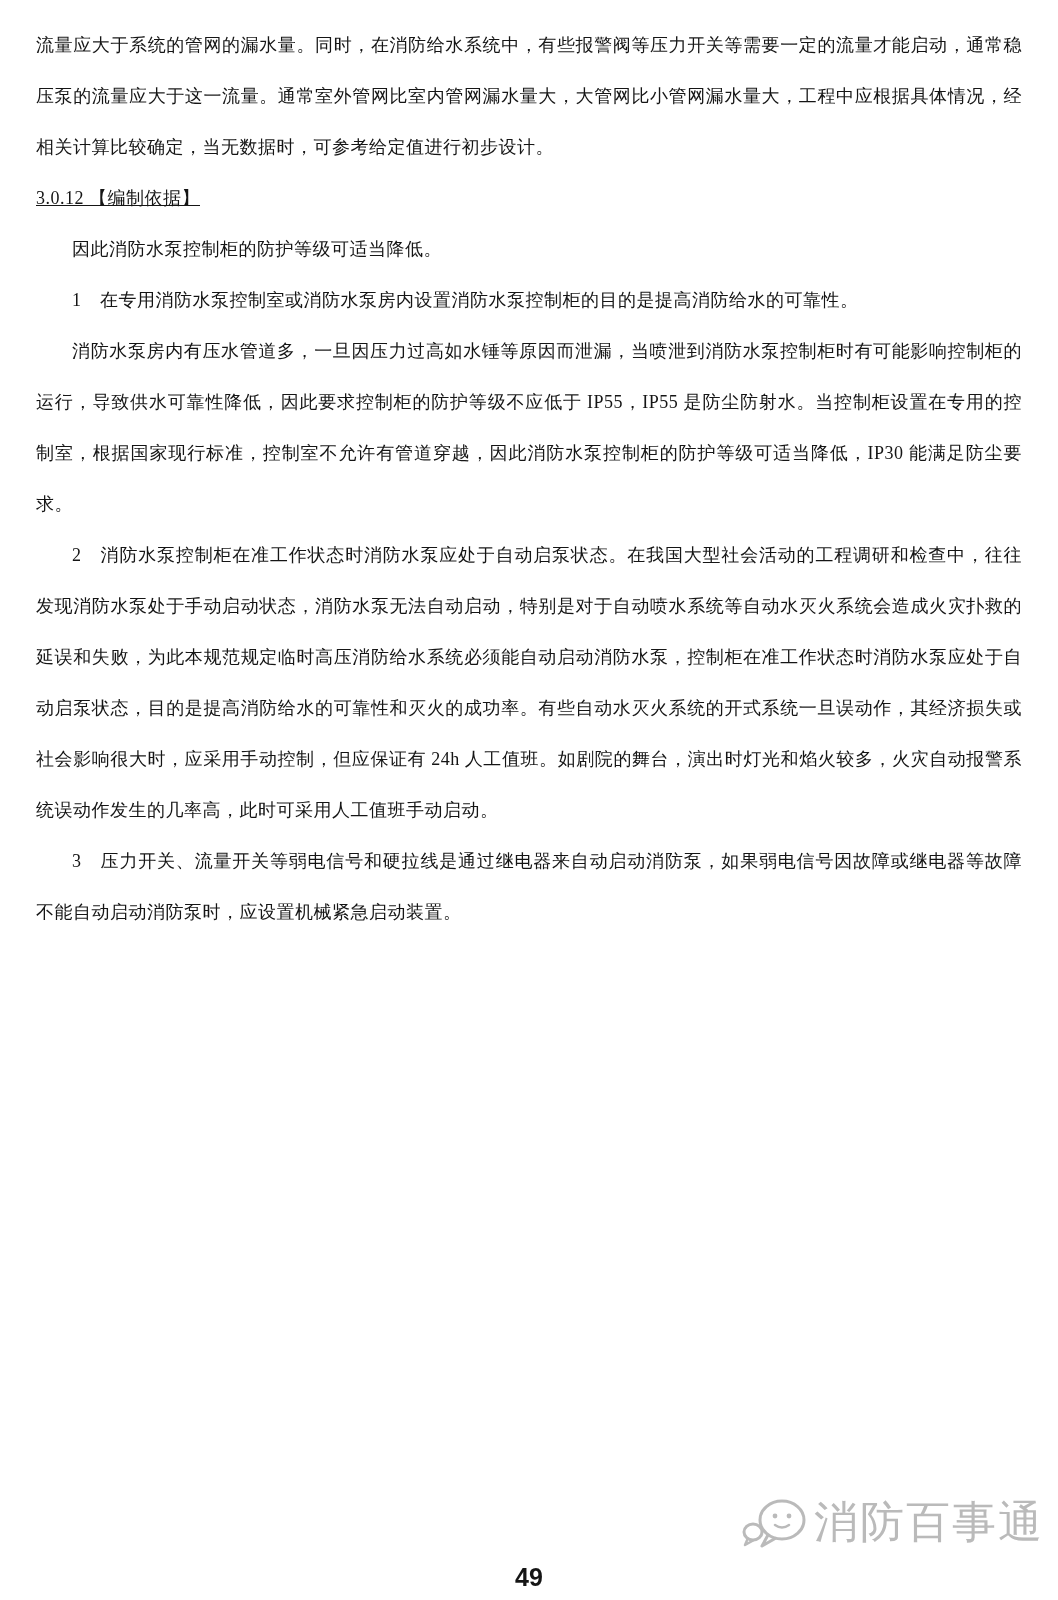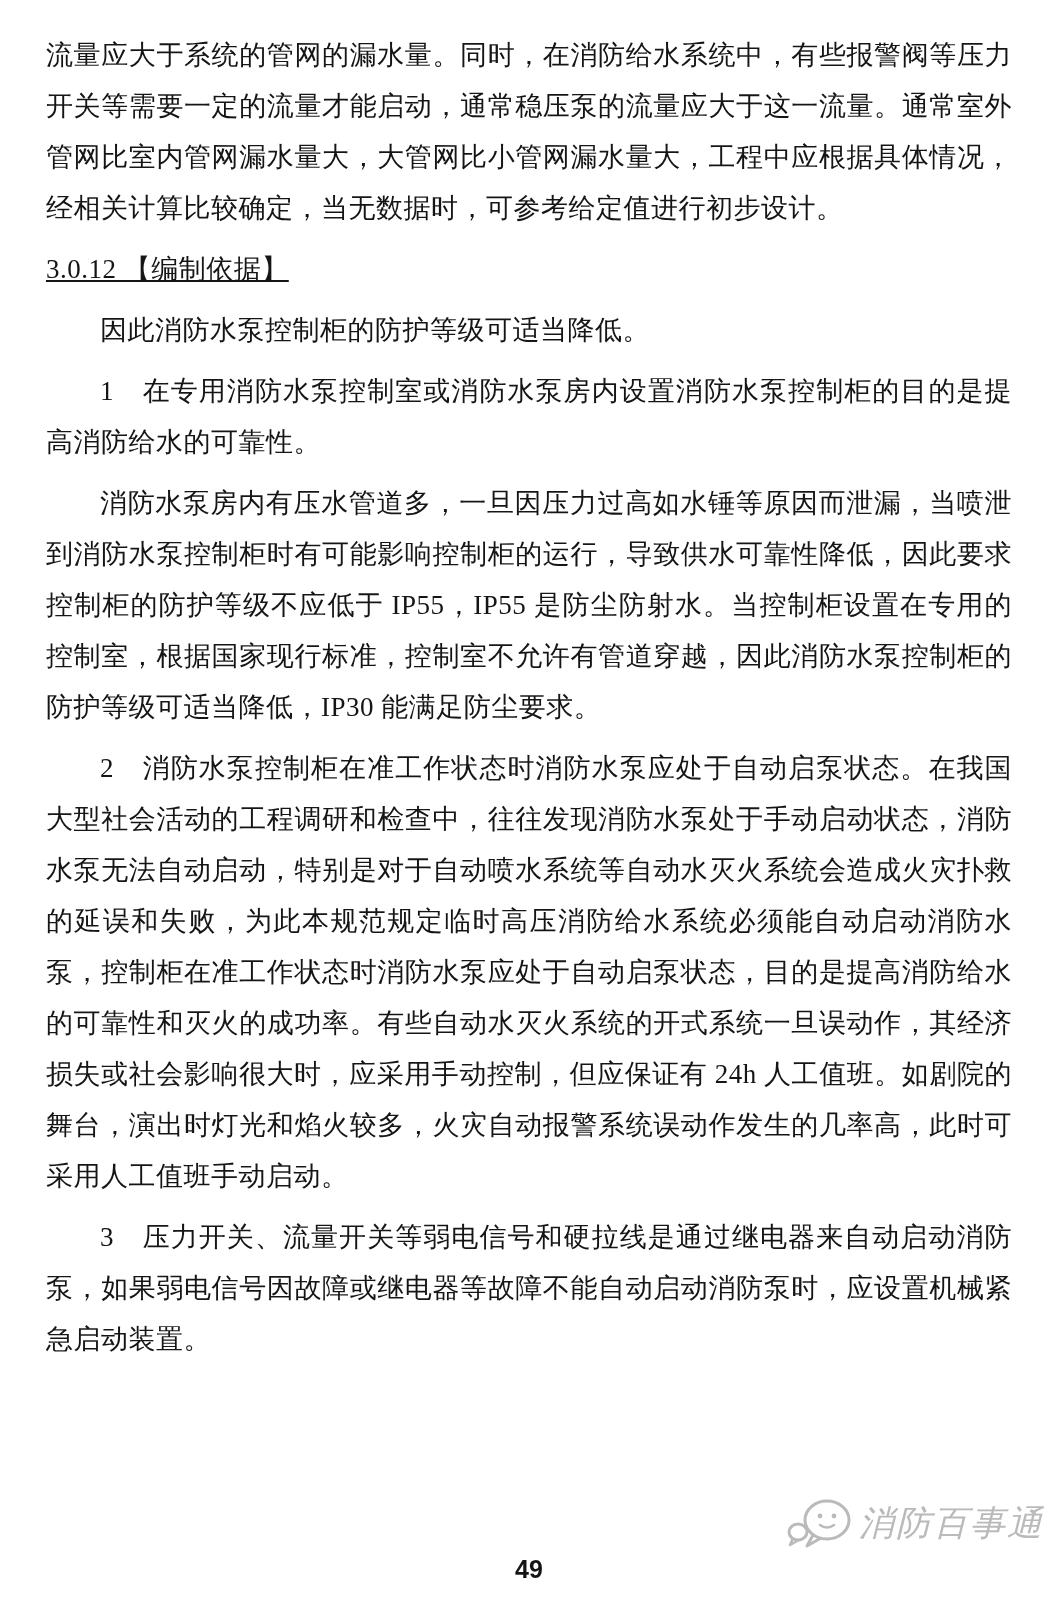--- a/index.html
+++ b/index.html
@@ -15,59 +15,58 @@
     font-family: "Liberation Serif", "DejaVu Serif", serif;
   }
   .page {
     position: absolute;
     inset: 0;
     box-sizing: border-box;
     padding: 20px 36px 0 36px;
     color: #151515;
   }
   .para {
-    margin: 10px;
-    font-size: 27px;
+    margin: 0;
+    font-size: 18px;
     line-height: 51px;
     text-align: justify;
     text-justify: inter-ideograph;
     letter-spacing: 0.5px;
     word-break: break-all;
   }
   .indent {
     text-indent: 2em;
   }
   .heading {
     font-weight: normal;
     text-decoration: underline;
   }
   .page-number {
     position: absolute;
-    bottom: 16px;
+    bottom: 8px;
     left: 0;
     right: 0;
     text-align: center;
     font-family: "Liberation Sans", sans-serif;
     font-weight: bold;
     font-size: 25px;
     color: #151515;
   }
   .watermark {
     position: absolute;
     right: 14px;
     bottom: 48px;
     display: flex;
     align-items: center;
     gap: 6px;
     color: #b3b3b3;
-    font-size: 35px;
+    font-size: 44px;
     letter-spacing: 2px;
     opacity: 0.9;
     pointer-events: none;
-    font-style: italic;
   }
   .watermark svg {
     display: block;
   }
 </style>
 </head>
 <body>
 
 <div class="page">
 

